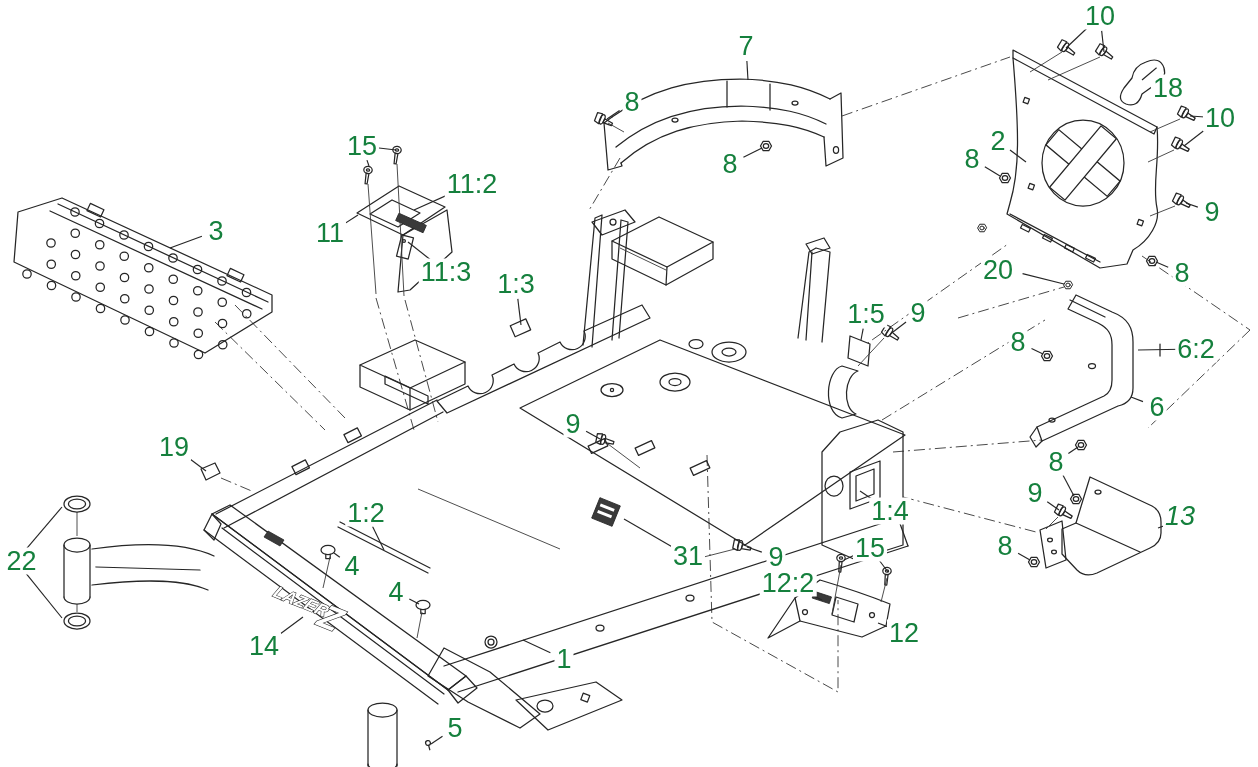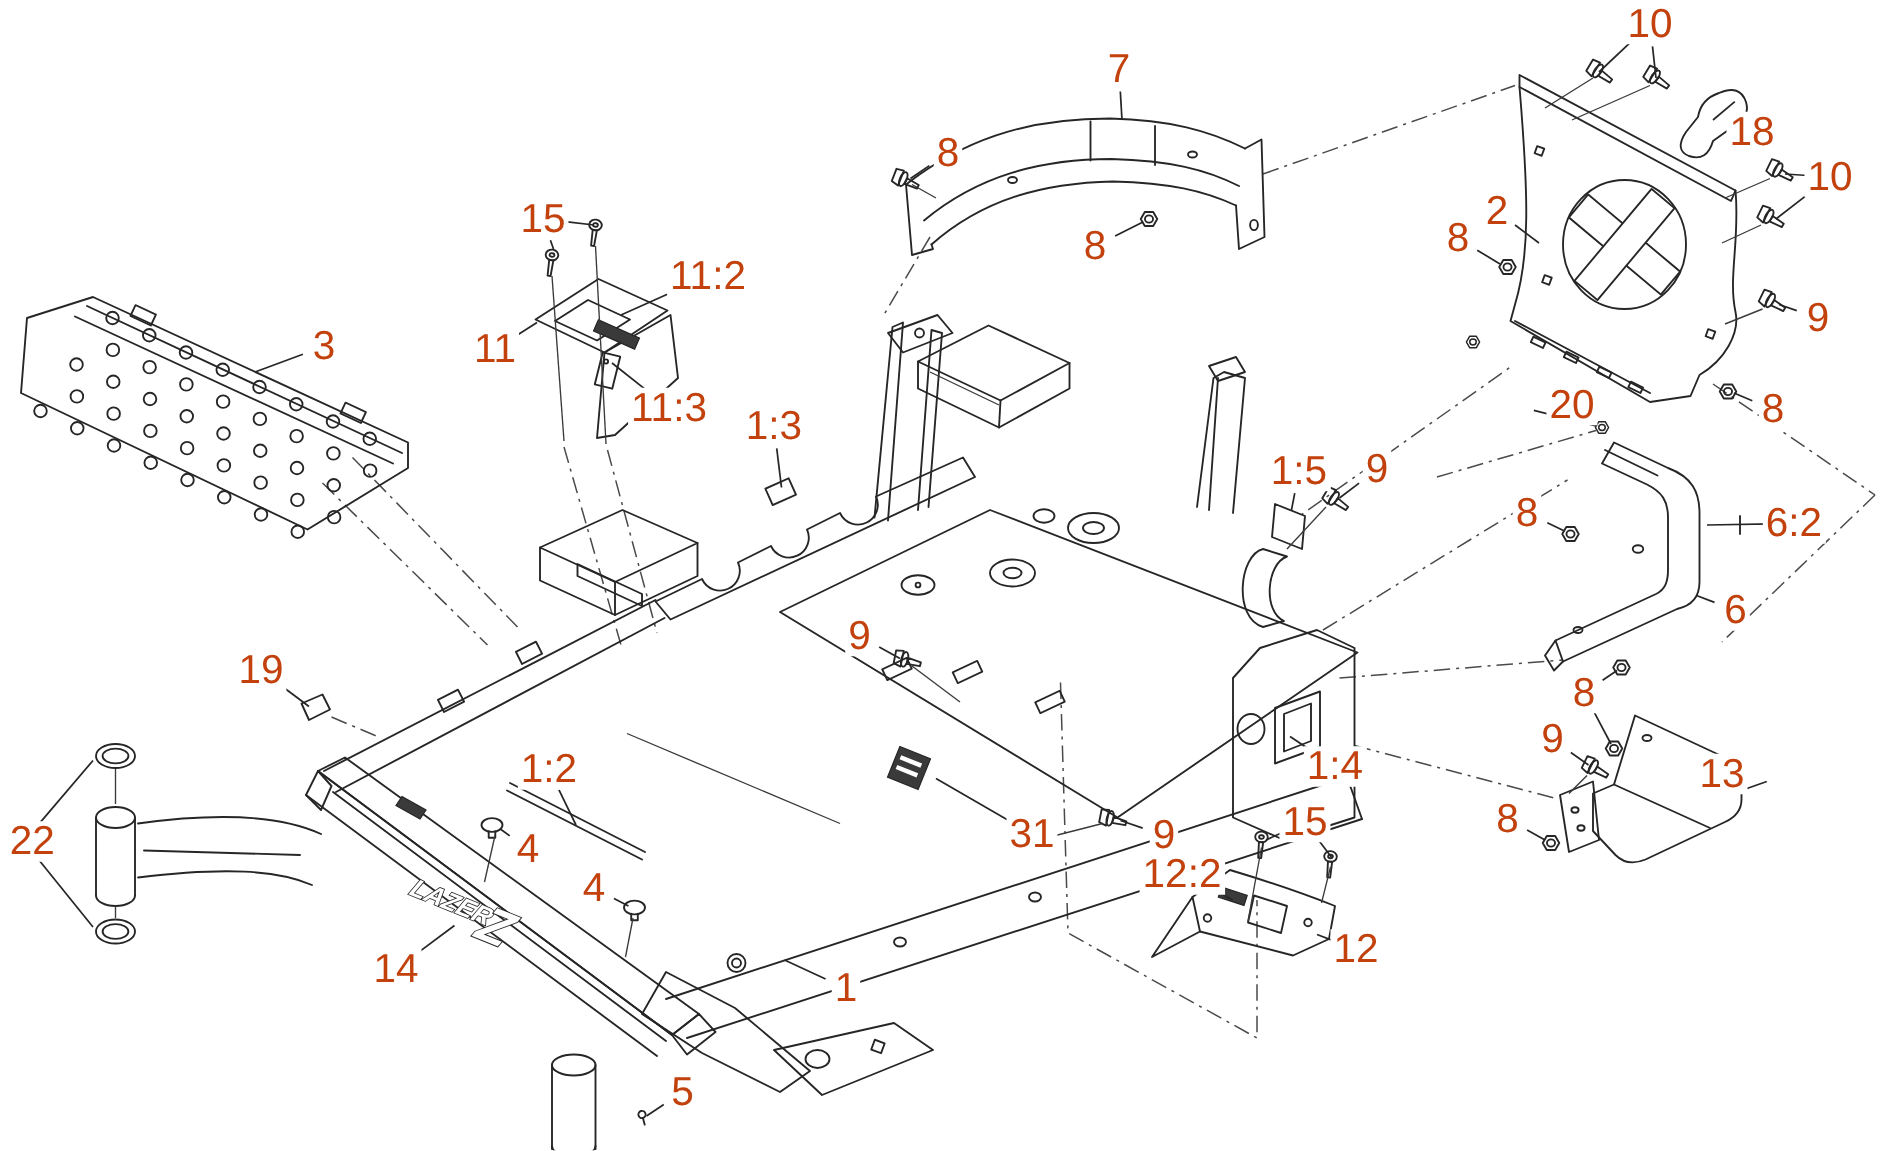--- a/index.html
+++ b/index.html
@@ -3,21 +3,21 @@
 <meta charset="utf-8">
 <style>
   html,body{margin:0;padding:0;background:#fff;}
   #stage{position:relative;width:1258px;height:767px;background:#fff;overflow:hidden;
          font-family:"Liberation Sans",sans-serif;}
   #art,#leads{position:absolute;left:0;top:0;}
   #leads{pointer-events:none;z-index:2;}
   #art{z-index:1;}
   #callouts{position:absolute;left:0;top:0;width:100%;height:100%;z-index:3;}
   .callout{position:absolute;transform:translate(-50%,-50%);
-           font-size:27px;line-height:1;color:#c2410c;background:#fff;
+           font-size:27px;line-height:1;color:#15803d;background:#fff;
            padding:0 2px;white-space:nowrap;}
   .ln{stroke:#262626;stroke-width:1.25;fill:none;stroke-linejoin:round;stroke-linecap:round;}
   .thin{stroke:#3a3a3a;stroke-width:0.9;fill:none;}
   .dash{stroke:#4a4a4a;stroke-width:1;fill:none;stroke-dasharray:11 4 2 4;}
   .fillw{fill:#fff;stroke:#262626;stroke-width:1.25;stroke-linejoin:round;}
   .dark{fill:#3a3a3a;stroke:#262626;stroke-width:0.8;}
 </style>
 </head>
 <body>
 
@@ -428,39 +428,39 @@
     </svg>
 
 <div id="callouts">
       <div class="callout" style="left: 1100px; top: 16px;">10</div>
       <div class="callout" style="left: 1168px; top: 58px; margin-top: 30px;">18</div>
       <div class="callout" style="left: 1220px; top: 118px;">10</div>
       <div class="callout" style="left: 998px; top: 141px;">2</div>
       <div class="callout" style="left: 972px; top: 159px;">8</div>
       <div class="callout" style="left: 1212px; top: 212px;">9</div>
       <div class="callout" style="left: 1182px; top: 273px;">8</div>
-      <div class="callout" style="left: 1048px; top: 270px; text-align: right;">20</div>
+      <div class="callout" style="left: 998px; top: 270px; text-align: right;">20</div>
       <div class="callout" style="left: 746px; top: 46px;">7</div>
       <div class="callout" style="left: 632px; top: 102px;">8</div>
       <div class="callout" style="left: 730px; top: 164px;">8</div>
       <div class="callout" style="left: 362px; top: 146px;">15</div>
       <div class="callout" style="left: 472px; top: 184px;">11:2</div>
       <div class="callout" style="left: 330px; top: 233px;">11</div>
       <div class="callout" style="left: 446px; top: 272px;">11:3</div>
       <div class="callout" style="left: 516px; top: 284px;">1:3</div>
       <div class="callout" style="left: 216px; top: 231px;">3</div>
       <div class="callout" style="left: 866px; top: 314px;">1:5</div>
       <div class="callout" style="left: 918px; top: 313px;">9</div>
       <div class="callout" style="left: 573px; top: 424px;">9</div>
       <div class="callout" style="left: 1018px; top: 342px;">8</div>
       <div class="callout" style="left: 1196px; top: 349px;">6:2</div>
       <div class="callout" style="left: 1157px; top: 407px;">6</div>
       <div class="callout" style="left: 1056px; top: 462px;">8</div>
       <div class="callout" style="left: 174px; top: 447px;">19</div>
-      <div class="callout" style="left: 1148px; top: 516px;">13</div>
+      <div class="callout" style="left: 1180px; top: 516px; font-style: italic;">13</div>
       <div class="callout" style="left: 1035px; top: 493px;">9</div>
       <div class="callout" style="left: 1005px; top: 546px;">8</div>
       <div class="callout" style="left: 16px; top: 561px; padding-left: 13px;">22</div>
       <div class="callout" style="left: 366px; top: 513px;">1:2</div>
       <div class="callout" style="left: 352px; top: 566px;">4</div>
       <div class="callout" style="left: 396px; top: 592px;">4</div>
       <div class="callout" style="left: 264px; top: 646px;">14</div>
       <div class="callout" style="left: 564px; top: 659px;">1</div>
       <div class="callout" style="left: 688px; top: 556px;">31</div>
       <div class="callout" style="left: 776px; top: 557px;">9</div>

